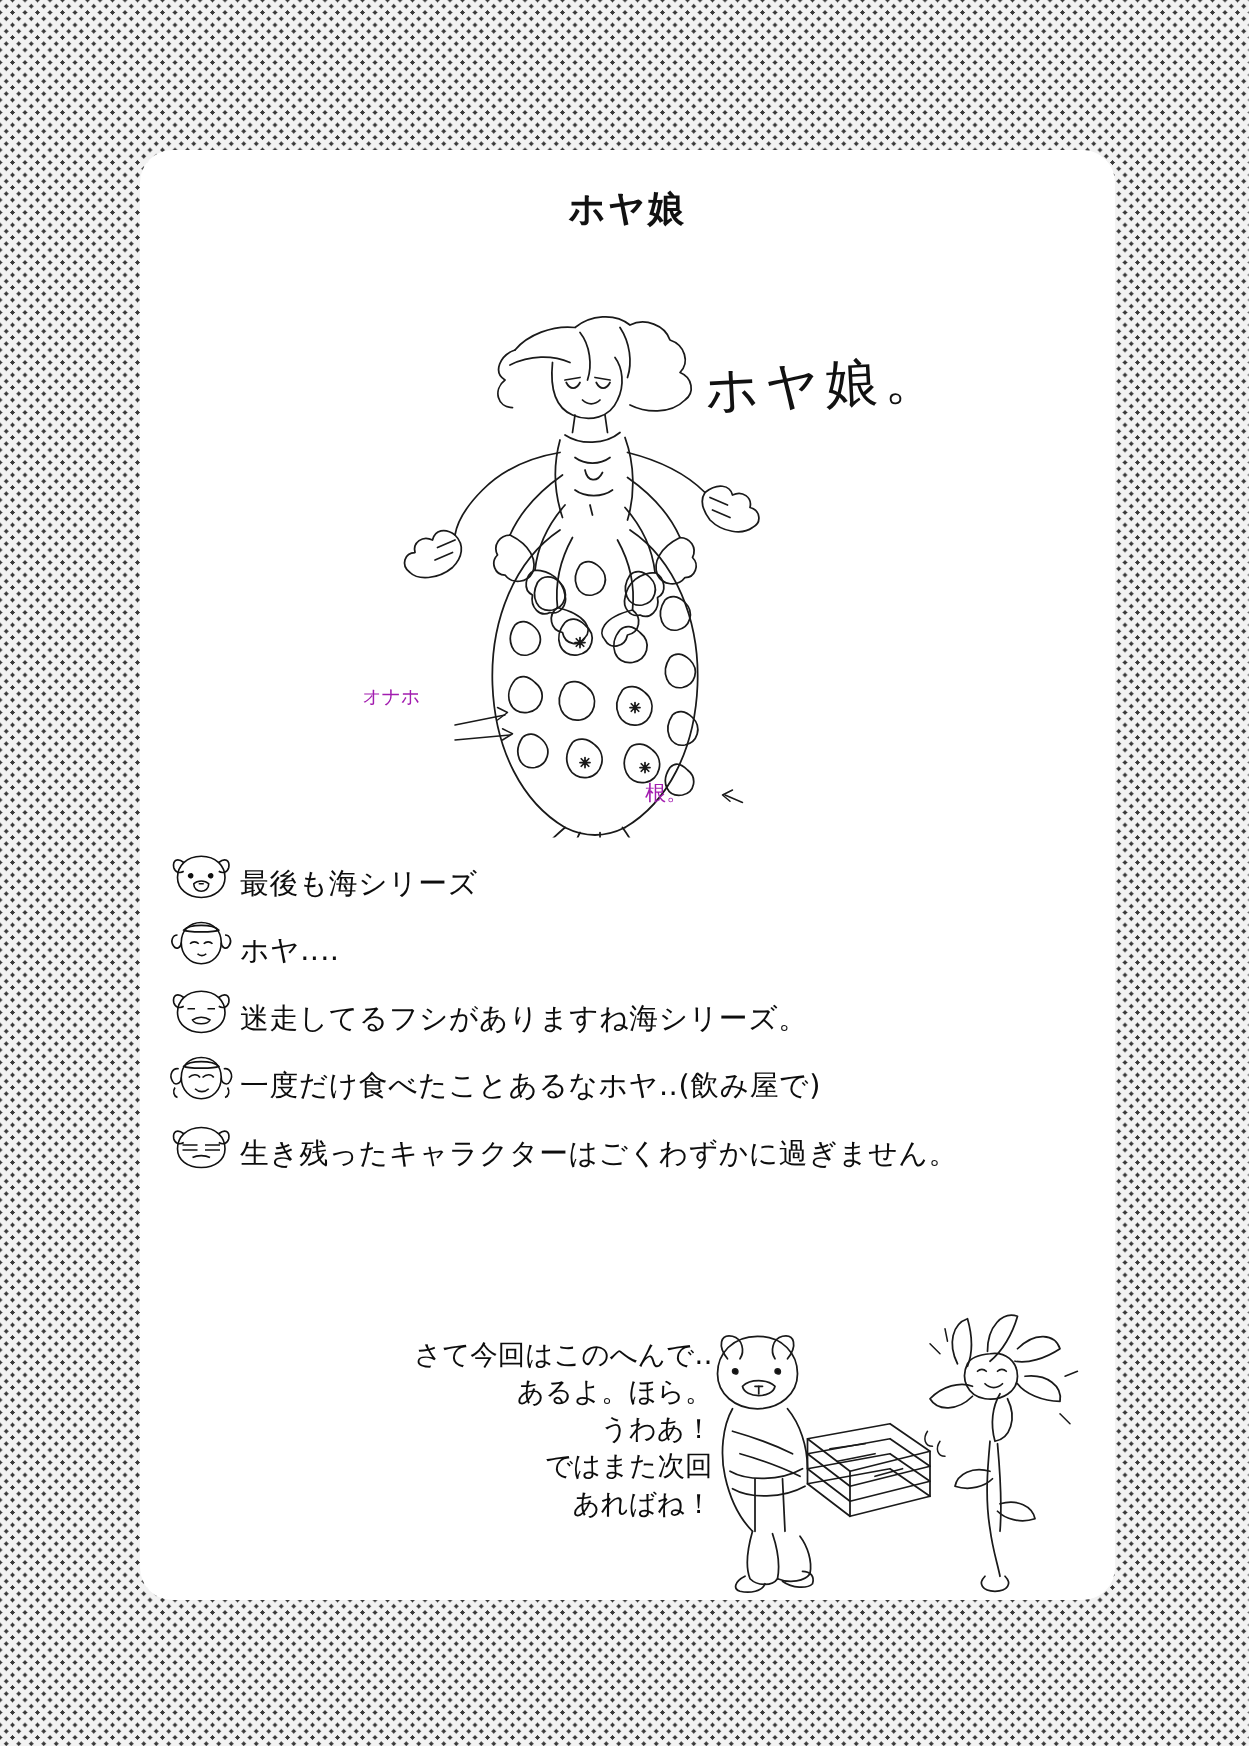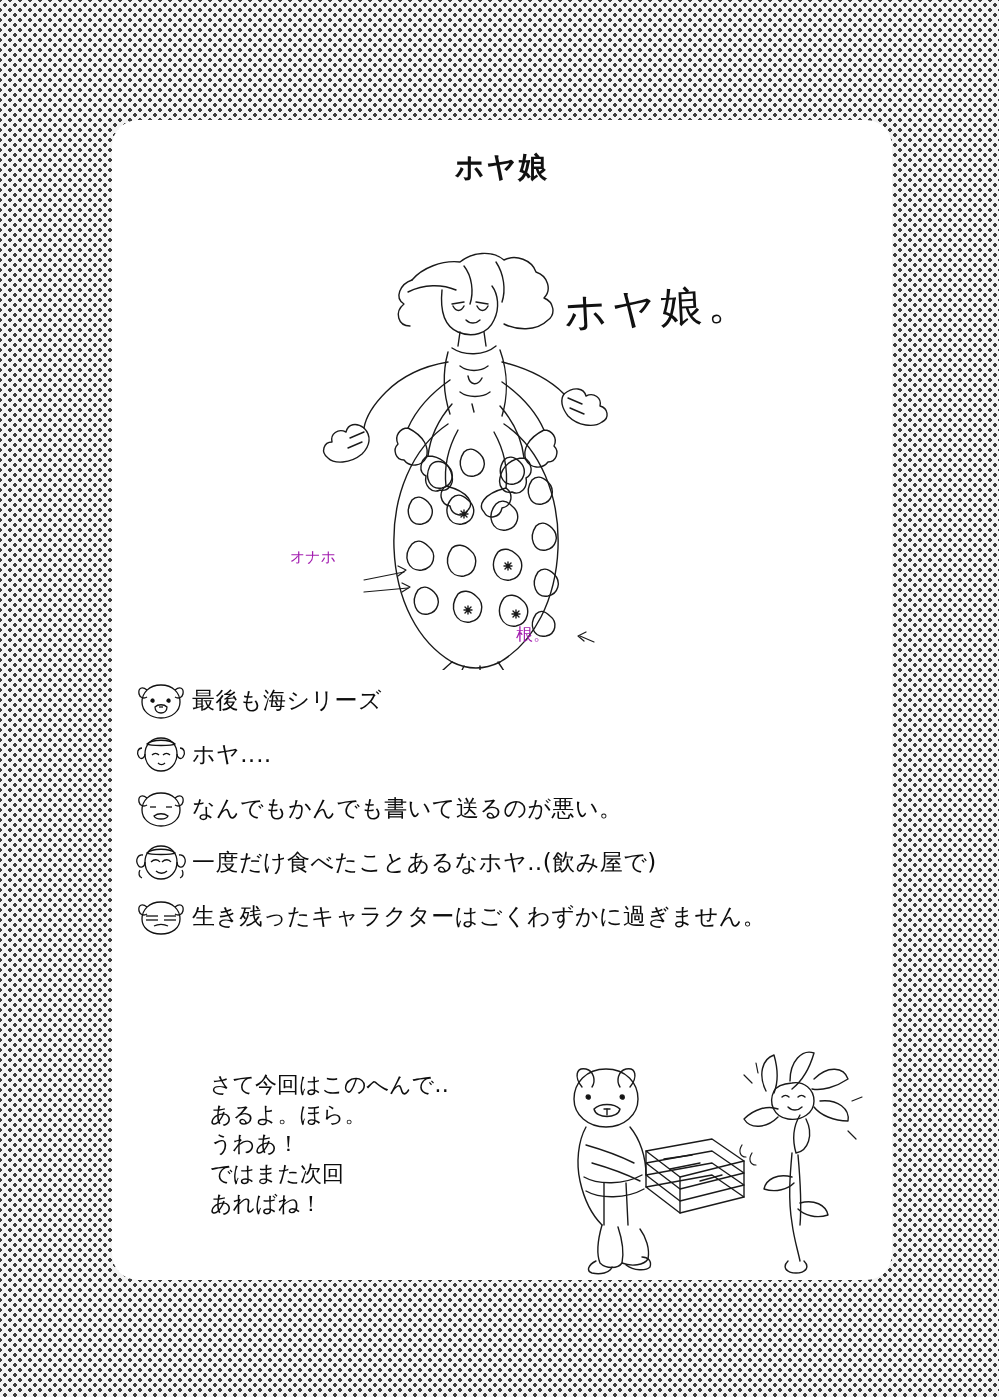--- a/index.html
+++ b/index.html
@@ -83,21 +83,21 @@
 
   
   #dialogue {
     position: absolute;
     left: 22px;
     top: 560px;
     width: 740px;
   }
   .dlg-row {
     display: flex;
-    align-items: center;
+    align-items: flex-end;
     margin-bottom: 12px;
     min-height: 40px;
   }
   .dlg-face {
     width: 54px;
     height: 42px;
     flex: 0 0 54px;
     margin-right: 4px;
     position: relative;
   }
@@ -117,20 +117,21 @@
     left: 98px;
     top: 950px;
     width: 360px;
   }
   .closing-line {
     font-size: 22px;
     line-height: 1.35;
     color: #0d0d0d;
     white-space: nowrap;
     font-family: "DejaVu Sans", "Liberation Sans", sans-serif;
+    text-align: right;
   }
 
   #closing-art {
     position: absolute;
     left: 440px;
     top: 905px;
     width: 330px;
     height: 250px;
   }
 </style>
@@ -292,21 +293,21 @@
         <div class="dlg-face">
           <svg width="54" height="42" viewBox="0 0 54 42" fill="none" stroke="#111" stroke-width="1.3">
             <path d="M13 10 C8 6 4 8 5 14 C6 18 10 19 13 17"></path>
             <path d="M41 10 C46 6 50 8 49 14 C48 18 44 19 41 17"></path>
             <path d="M27 5 C15 5 8 13 8 22 C8 31 16 38 27 38 C38 38 46 31 46 22 C46 13 39 5 27 5 Z"></path>
             <path d="M16 19 L22 19"></path>
             <path d="M32 19 L38 19"></path>
             <path d="M20 28 C24 25 30 25 34 28 C32 32 22 32 20 28 Z"></path>
           </svg>
         </div>
-        <div class="dlg-text">なんでもかんでも書いて送るのが悪い。</div>
+        <div class="dlg-text">迷走してるフシがありますね海シリーズ。</div>
       </div>
 
       <div class="dlg-row">
         <div class="dlg-face">
           <svg width="54" height="42" viewBox="0 0 54 42" fill="none" stroke="#111" stroke-width="1.3">
             <path d="M27 4 C17 4 11 11 11 20 C11 30 18 37 27 37 C36 37 43 30 43 20 C43 11 37 4 27 4 Z"></path>
             <path d="M13 11 C18 6 36 6 41 11 C38 13 16 13 13 11 Z"></path>
             <path d="M9 13 C4 12 1 18 4 23 C6 27 11 25 11 20"></path>
             <path d="M45 13 C50 12 53 18 50 23 C48 27 43 25 43 20"></path>
             <path d="M17 20 C20 17 24 17 26 20"></path>

